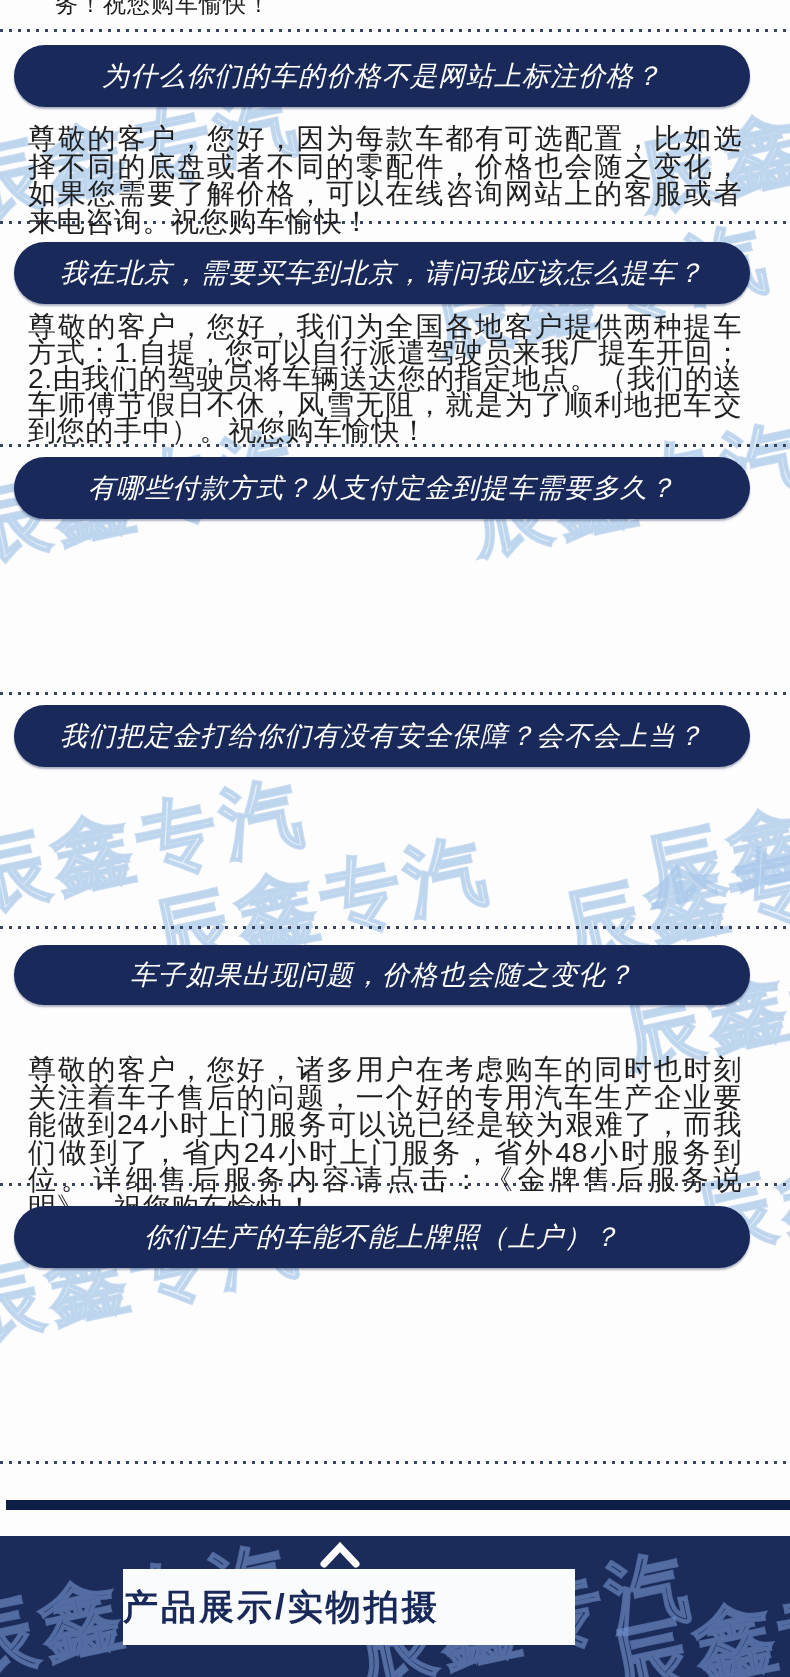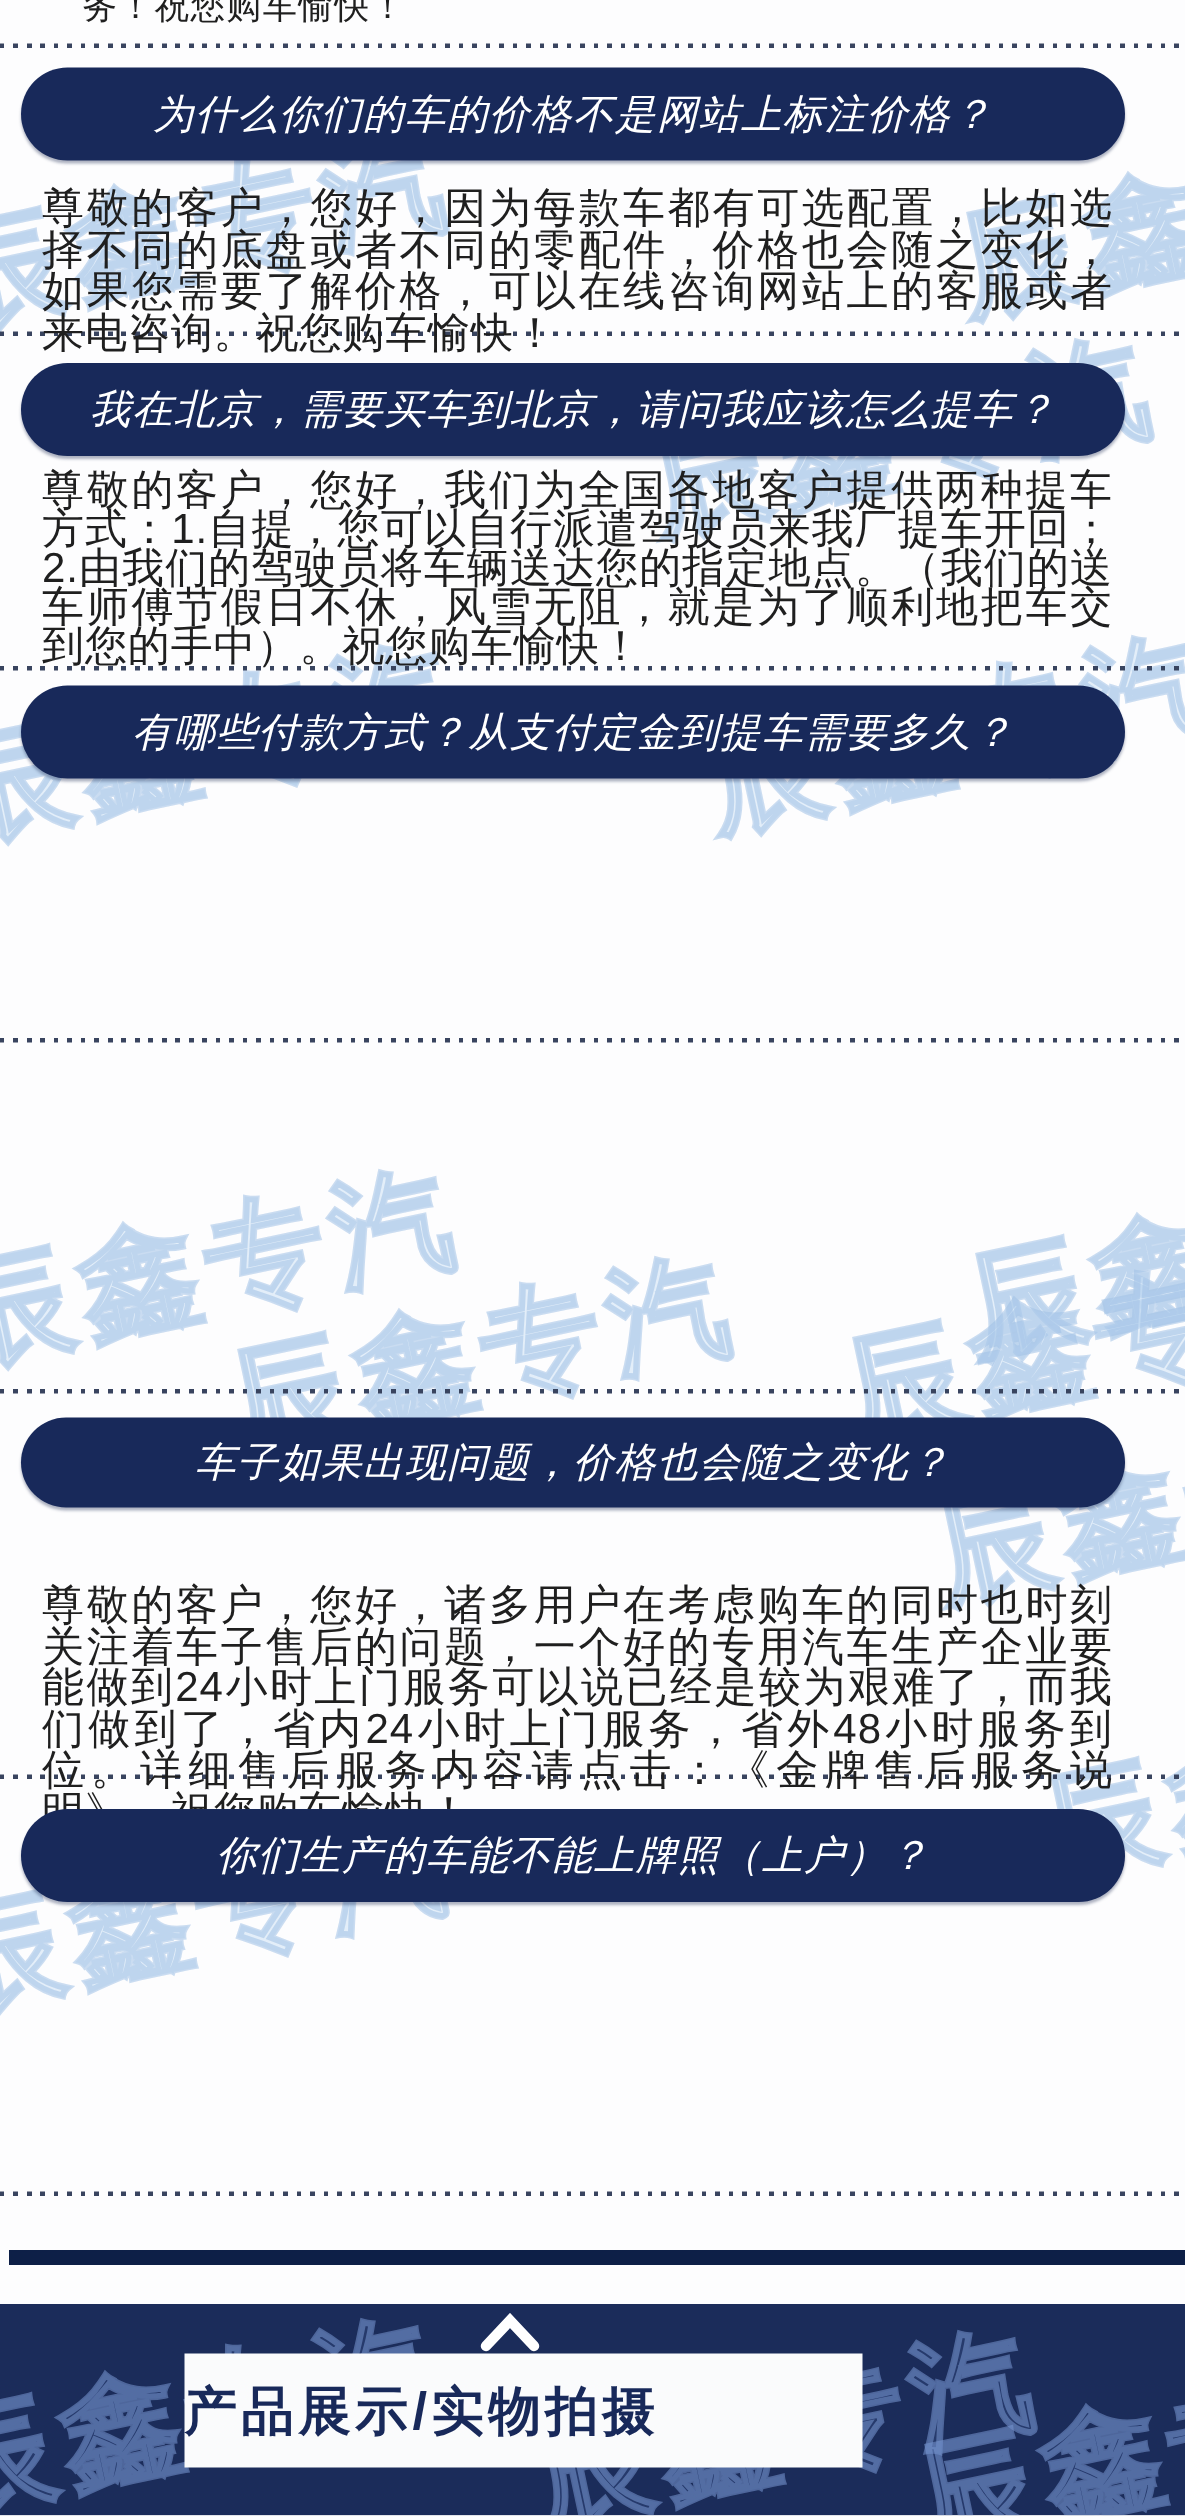--- a/index.html
+++ b/index.html
@@ -119,20 +119,23 @@
 
   <div class="pill" style="top:242px">
     <span>我在北京，需要买车到北京，请问我应该怎么提车？</span>
   </div>
   <div class="answer" style="top:314px;line-height:26px">尊敬的客户，您好，我们为全国各地客户提供两种提车方式：1.自提，您可以自行派遣驾驶员来我厂提车开回；2.由我们的驾驶员将车辆送达您的指定地点。（我们的送车师傅节假日不休，风雪无阻，就是为了顺利地把车交到您的手中）。祝您购车愉快！</div>
 
   <div class="pill" style="top:457px">
     <span>有哪些付款方式？从支付定金到提车需要多久？</span>
   </div>
 
+  <div class="pill" style="top:705px">
+    <span>我们把定金打给你们有没有安全保障？会不会上当？</span>
+  </div>
 
   <div class="pill" style="top:945px;height:60px">
     <span>车子如果出现问题，价格也会随之变化？</span>
   </div>
   <div class="answer" style="top:1056px">尊敬的客户，您好，诸多用户在考虑购车的同时也时刻关注着车子售后的问题，一个好的专用汽车生产企业要能做到24小时上门服务可以说已经是较为艰难了，而我们做到了，省内24小时上门服务，省外48小时服务到位。详细售后服务内容请点击：《金牌售后服务说明》，祝您购车愉快！</div>
 
   <div class="pill" style="top:1206px">
     <span>你们生产的车能不能上牌照（上户）？</span>
   </div>
 

